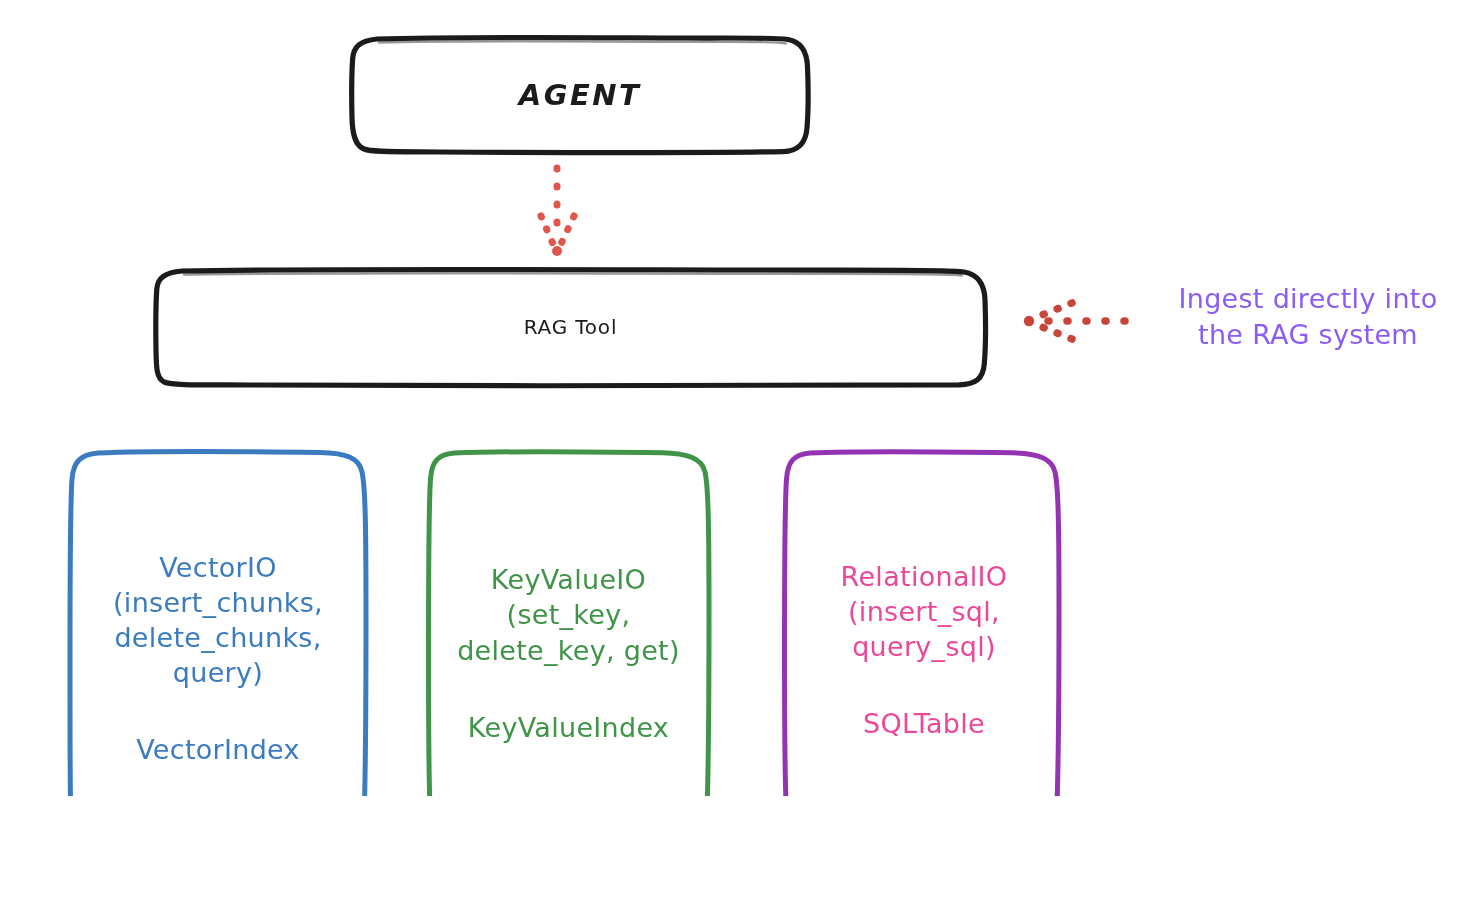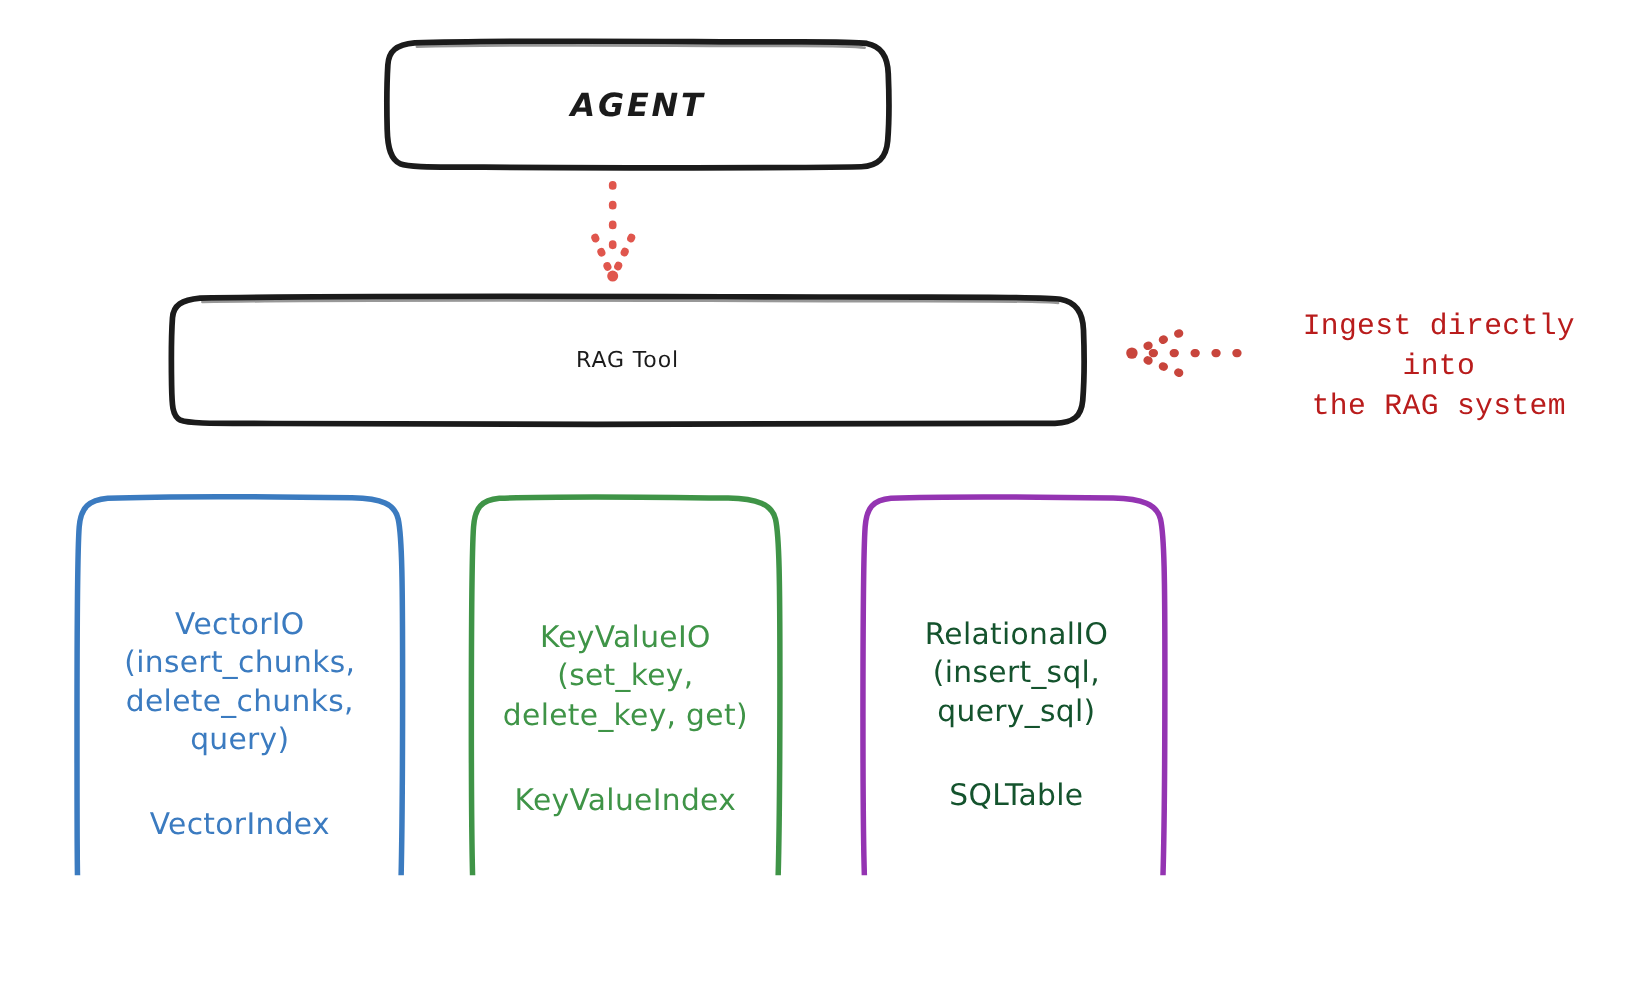--- a/index.html
+++ b/index.html
@@ -82,35 +82,34 @@
     top: 452px;
     width: 283px;
     height: 403px;
     color: #3f9447;
   }
   .relational-label {
     left: 785px;
     top: 452px;
     width: 278px;
     height: 396px;
-    color: #14532d;
+    color: #ec4899;
   }
   .annotation-text {
     position: absolute;
     left: 1148px;
     top: 281px;
     width: 320px;
     font-size: 27px;
     line-height: 1.33;
-    color: #b91c1c;
+    color: #8b5cf6;
     font-weight: 500;
     text-align: center;
     white-space: pre-line;
     letter-spacing: 0.3px;
-    font-family: Liberation Mono, monospace;
   }
 </style>
 </head>
 <body>
 
 <div id="canvas">
 
   <svg class="svg-layer" viewBox="0 0 1484 910" xmlns="http://www.w3.org/2000/svg">
 
     <g>

